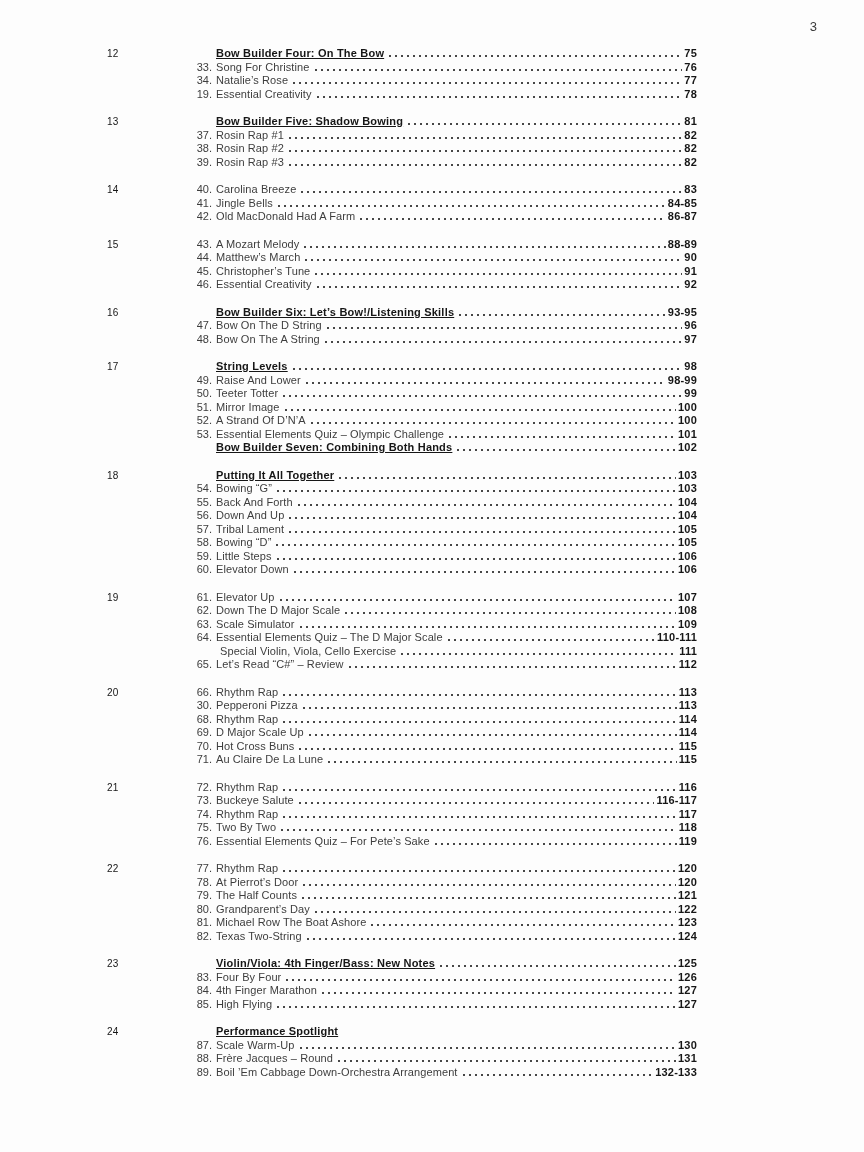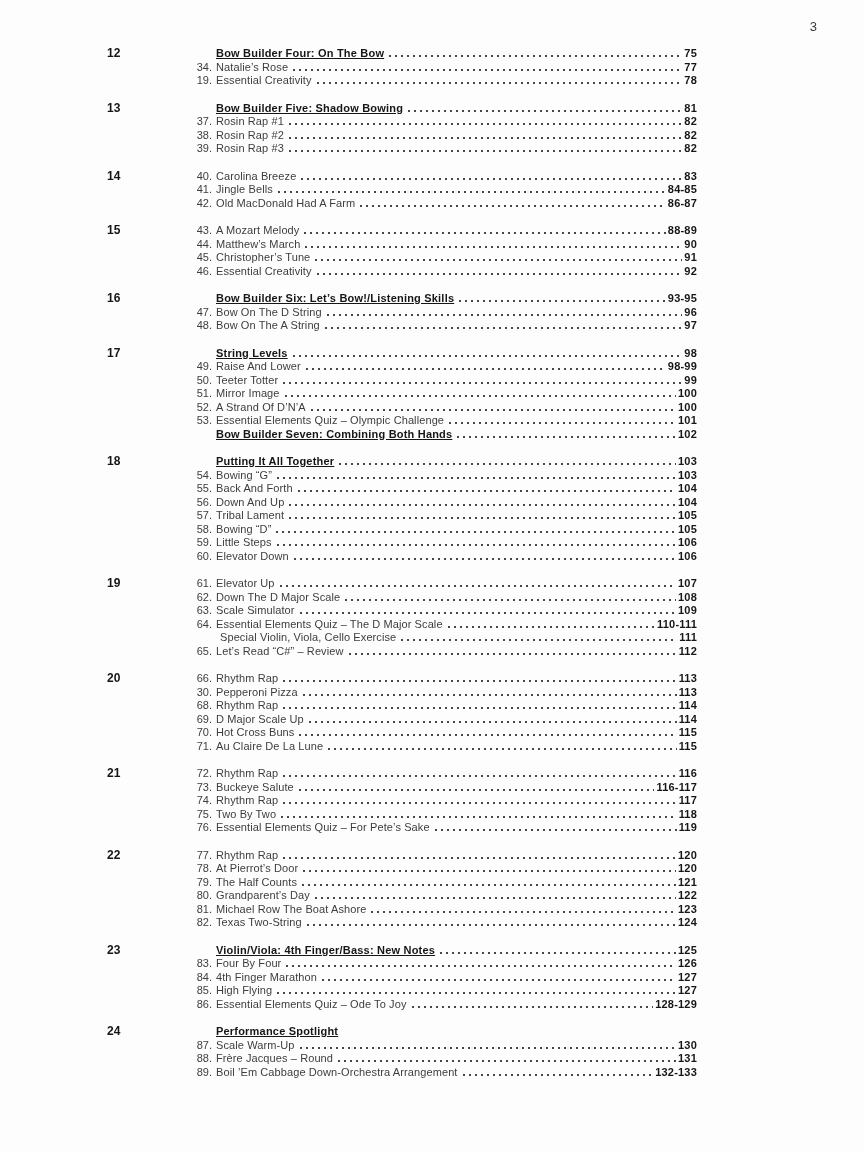--- a/index.html
+++ b/index.html
@@ -23,22 +23,22 @@
     color: #3a3a3a;
   }
   .toc {
     position: absolute;
     left: 107px; top: 47px;
     width: 590px;
   }
   .unit-block { display: flex; margin-bottom: 14px; }
   .unit-num {
     width: 79px; flex: none;
-    font-weight: bold;
-    font-size: 12px; line-height: 13.5px;
+    font-weight: normal;
+    font-size: 10px; line-height: 13.5px;
     color: #161616;
     letter-spacing: 0.2px;
   }
   .entries { flex: 1 1 auto; min-width: 0; }
   .row {
     display: flex;
     align-items: baseline;
     font-size: 11px;
     line-height: 13.5px;
     height: 13.5px;
@@ -77,20 +77,26 @@
       <div class="unit-block">
         <div class="unit-num">12</div>
         <div class="entries">
           <div class="row header">
             <span class="num"></span>
             <span class="title">Bow Builder Four: On The Bow</span>
             <span class="leader"></span>
             <span class="page">75</span>
           </div>
           <div class="row">
+            <span class="num">33.</span>
+            <span class="title">Song For Christine</span>
+            <span class="leader"></span>
+            <span class="page">76</span>
+          </div>
+          <div class="row">
             <span class="num">34.</span>
             <span class="title">Natalie’s Rose</span>
             <span class="leader"></span>
             <span class="page">77</span>
           </div>
           <div class="row">
             <span class="num">19.</span>
             <span class="title">Essential Creativity</span>
             <span class="leader"></span>
             <span class="page">78</span>
@@ -478,26 +484,20 @@
             <span class="num">84.</span>
             <span class="title">4th Finger Marathon</span>
             <span class="leader"></span>
             <span class="page">127</span>
           </div>
           <div class="row">
             <span class="num">85.</span>
             <span class="title">High Flying</span>
             <span class="leader"></span>
             <span class="page">127</span>
-          </div>
-          <div class="row">
-            <span class="num">86.</span>
-            <span class="title">Essential Elements Quiz – Ode To Joy</span>
-            <span class="leader"></span>
-            <span class="page">128-129</span>
           </div>
         </div>
       </div>
       <div class="unit-block">
         <div class="unit-num">24</div>
         <div class="entries">
           <div class="row header">
             <span class="num"></span>
             <span class="title">Performance Spotlight</span>
           </div>

